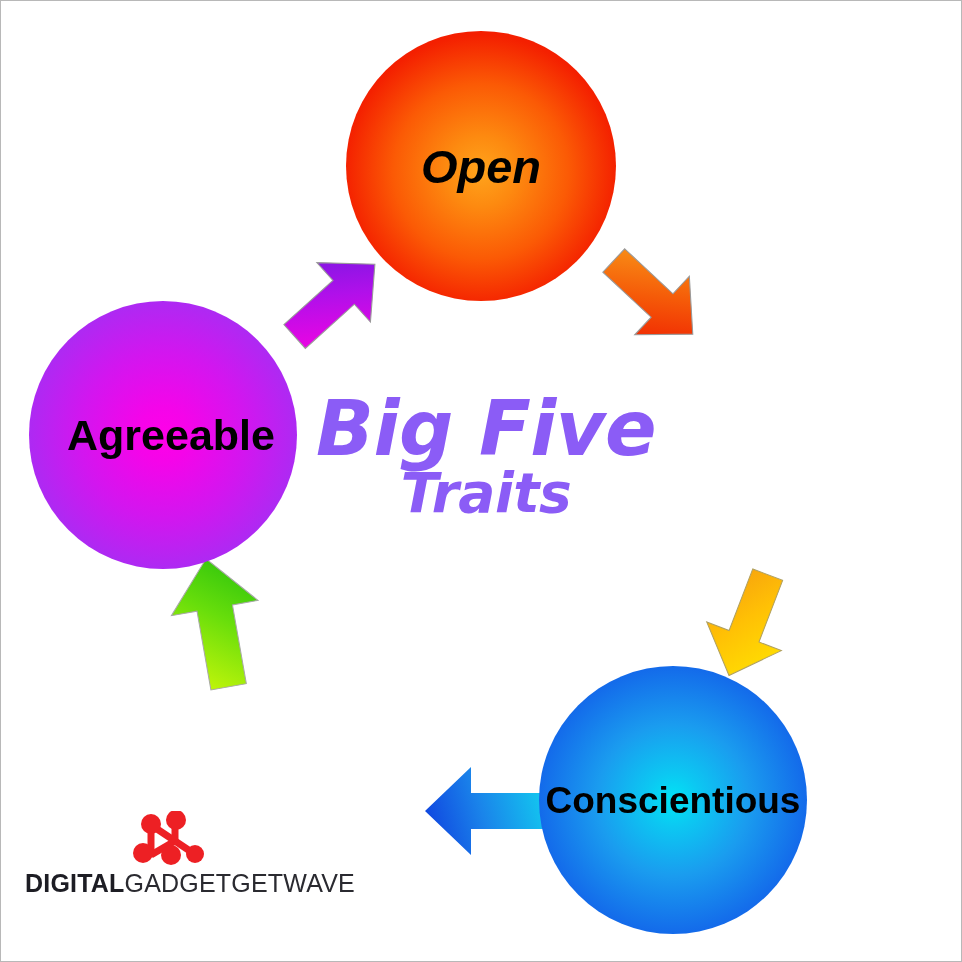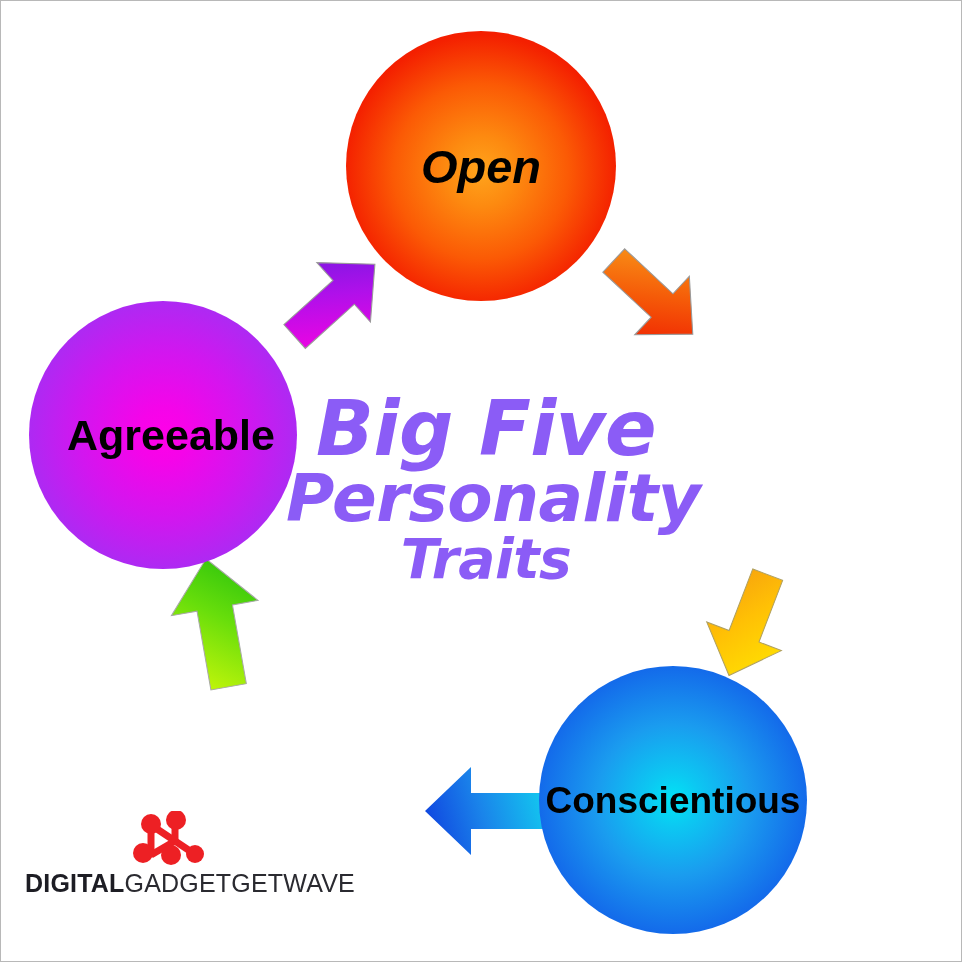--- a/index.html
+++ b/index.html
@@ -213,21 +213,20 @@
       <span class="node-label">Conscientious</span>
     </div>
 
 
     <div class="node" id="node-agreeable">
       <span class="node-label">Agreeable</span>
     </div>
 
     <div id="center-title">
       <span class="t-line1">Big Five</span>
-      <span class="t-line2">Personality</span>
       <span class="t-line3">Traits</span>
     </div>
 
     <div id="watermark">
       <svg id="wm-logo" width="80" height="62" viewBox="0 0 80 62">
         <g stroke="#ed2024" stroke-width="7" fill="none">
           <line x1="22" y1="14" x2="46" y2="30"></line>
           <line x1="46" y1="30" x2="22" y2="44"></line>
           <line x1="46" y1="30" x2="46" y2="10"></line>
           <line x1="46" y1="30" x2="64" y2="42"></line>

